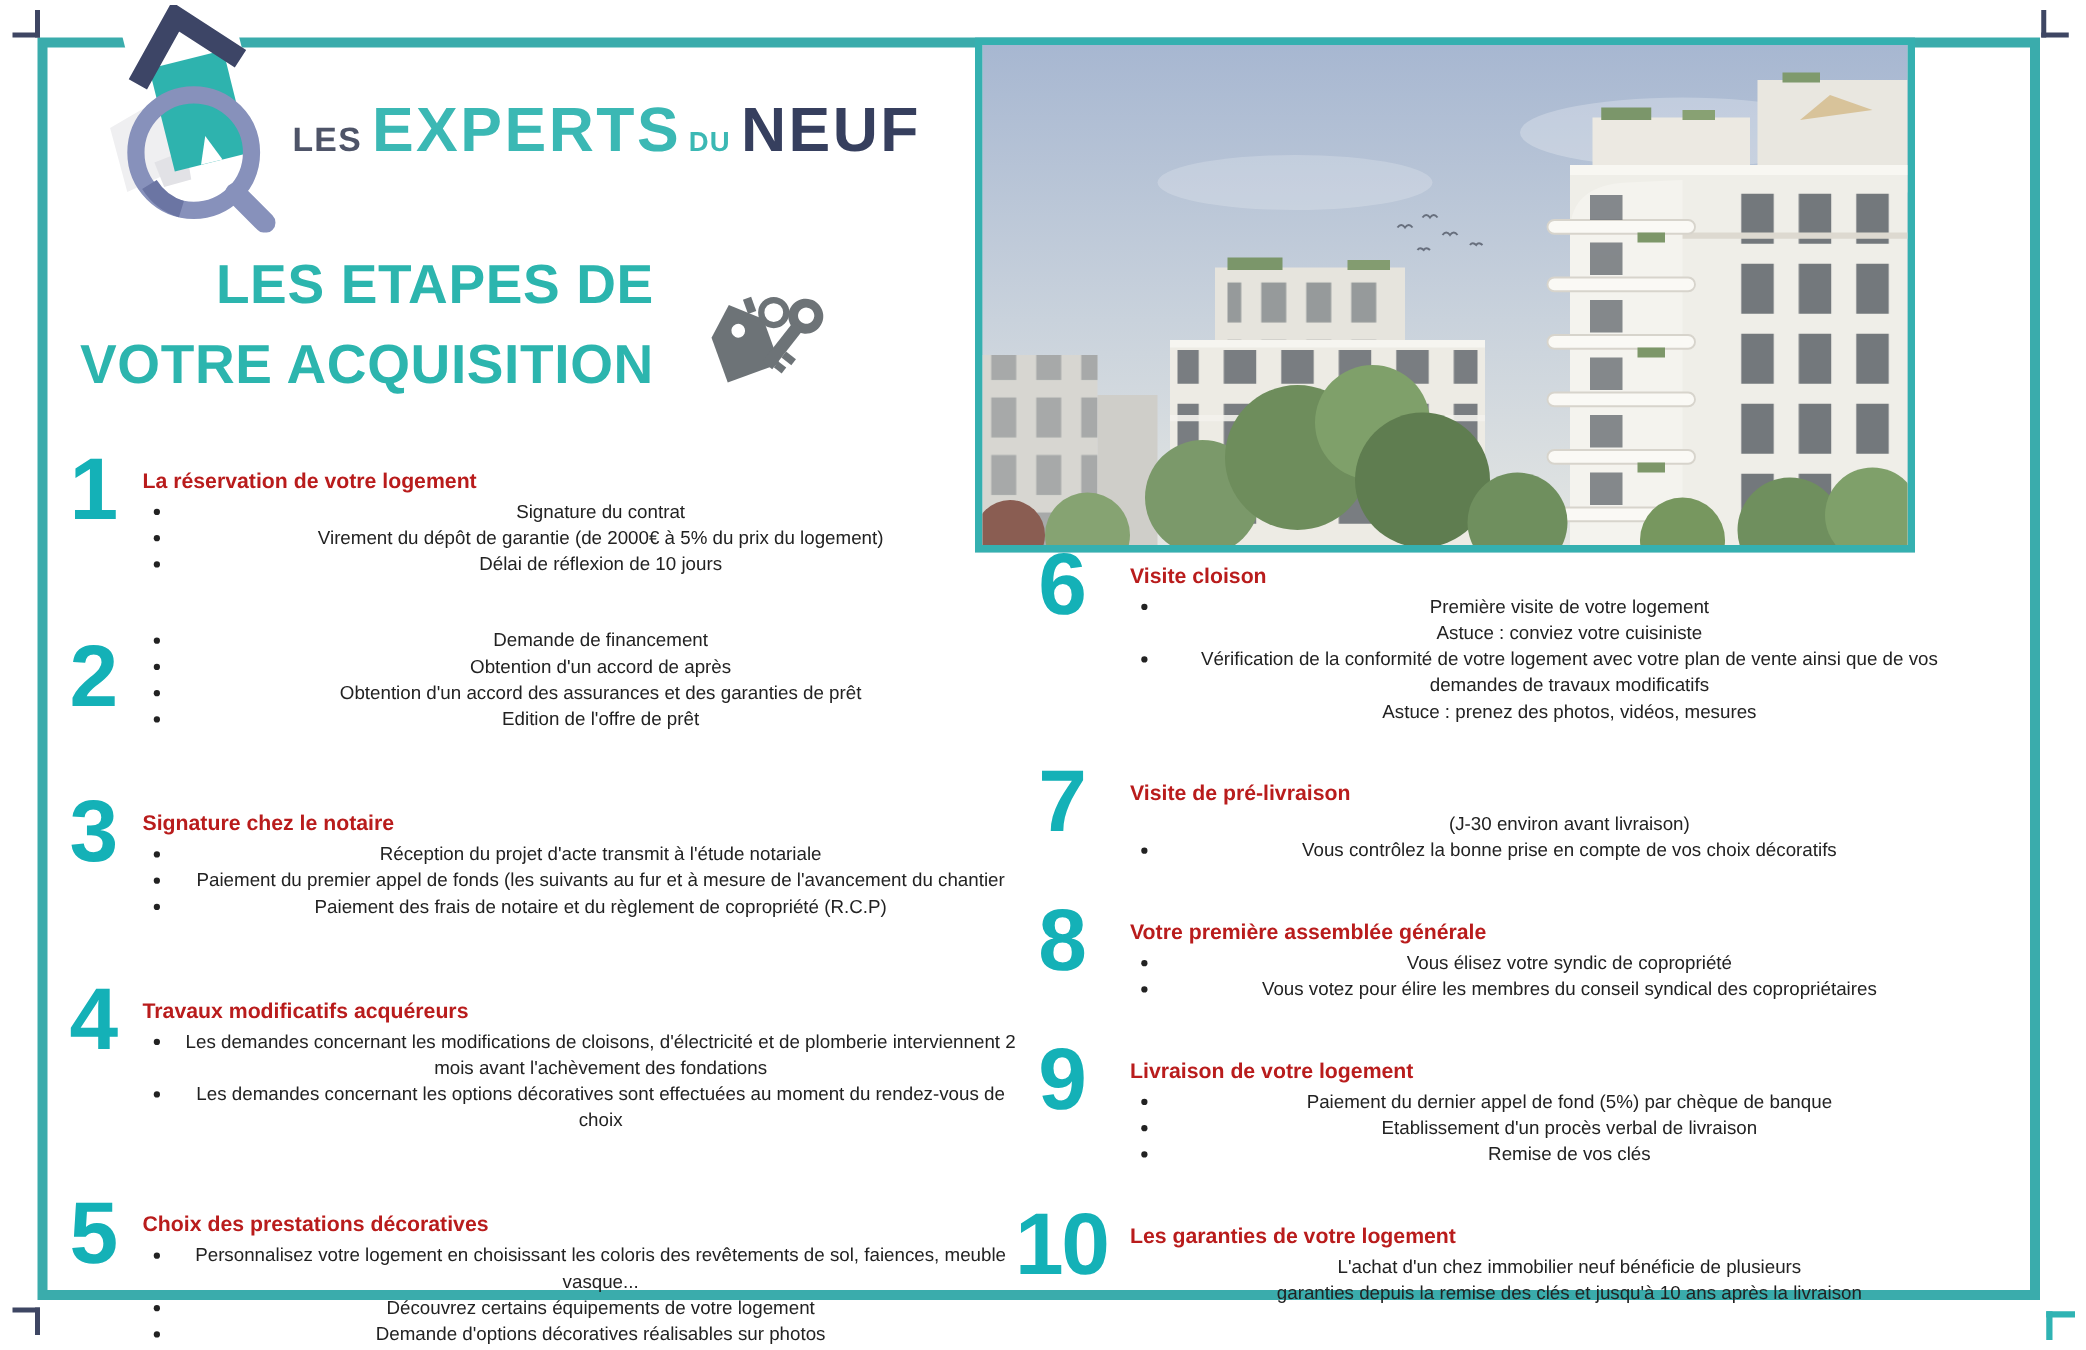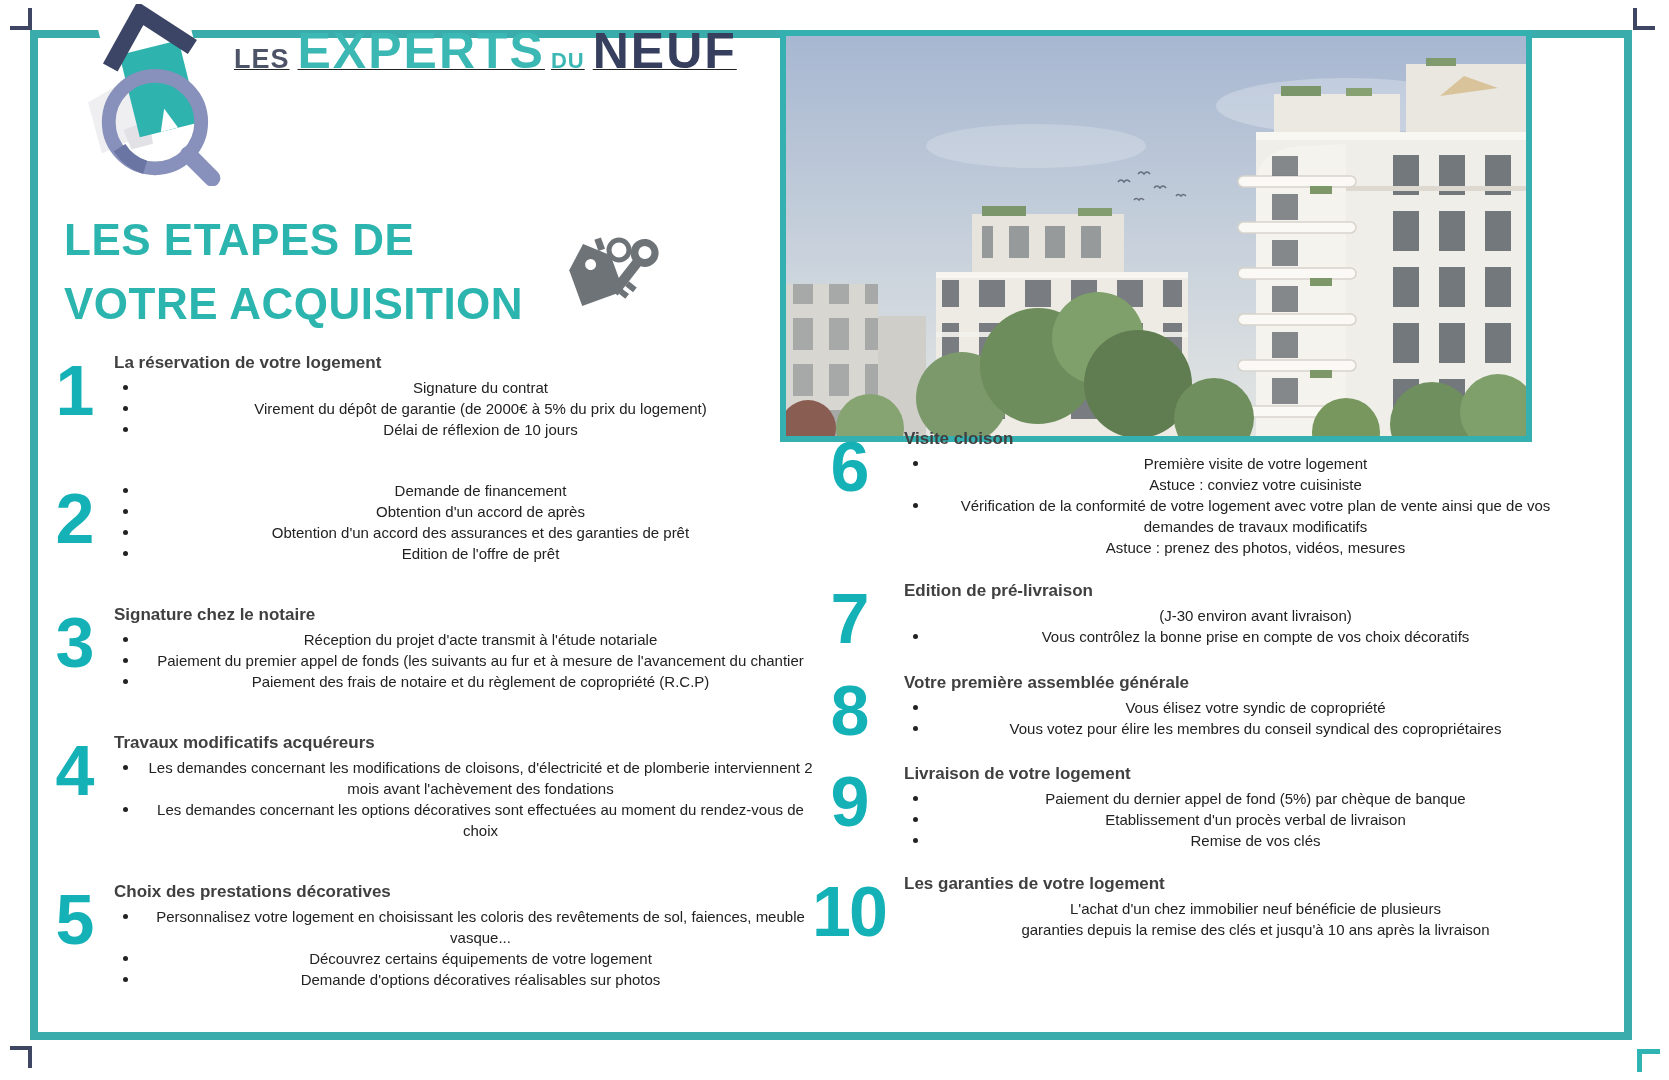--- a/index.html
+++ b/index.html
@@ -11,31 +11,31 @@
   .frame{
     position:absolute;left:30px;top:30px;width:1602px;height:1010px;
     border:8px solid #3aacac;box-sizing:border-box;pointer-events:none;
   }
   .corner{position:absolute;width:18px;height:18px;}
   .corner.tl{left:10px;top:8px;border-right:4px solid #3e4663;border-bottom:4px solid #3e4663;}
   .corner.tr{right:14px;top:8px;border-left:4px solid #3e4663;border-bottom:4px solid #3e4663;}
   .corner.bl{left:10px;bottom:12px;border-right:4px solid #3e4663;border-top:4px solid #3e4663;}
   .corner.br{right:9px;bottom:8px;border-left:5px solid #2fb3b3;border-top:5px solid #2fb3b3;}
   
-  .logo-row{position:absolute;left:84px;top:4px;display:flex;text-decoration:underline;}
+  .logo-row{position:absolute;left:84px;top:4px;display:flex;align-items:center;}
   .logo-art{width:138px;height:182px;}
   .logo-text{margin-left:12px;margin-top:18px;white-space:nowrap;}
   .lt-les{font-size:27px;font-weight:700;color:#4e5468;letter-spacing:1px;vertical-align:baseline;}
   .lt-experts{font-size:50px;font-weight:700;color:#3bb8b4;letter-spacing:2px;margin-left:8px;}
   .lt-du{font-size:22px;font-weight:700;color:#3bb8b4;letter-spacing:1px;margin-left:6px;}
   .lt-neuf{font-size:50px;font-weight:700;color:#363f5e;letter-spacing:2px;margin-left:8px;}
   
   .main-title{
-    position:absolute;left:64px;top:208px;margin:0;
-    font-size:44px;line-height:64px;font-weight:700;color:#2cb5ae;letter-spacing:.5px;
+    position:absolute;left:64px;top:196px;margin:0;
+    font-size:44px;line-height:64px;font-weight:700;color:#2cb5ae;letter-spacing:.5px;text-align:right;
   }
   .keys{position:absolute;left:562px;top:222px;width:104px;height:96px;}
   
   .photo{
     position:absolute;left:780px;top:30px;width:752px;height:412px;margin:0;
     border:6px solid #35b0b0;box-sizing:border-box;background:#cfd6de;
   }
   .photo svg{display:block;width:100%;height:100%;}
   
   .col{position:absolute;}
@@ -44,21 +44,21 @@
   .step{display:flex;align-items:flex-start;}
   .col-left .step{margin-bottom:40px;}
   .col-right .step{margin-bottom:22px;}
   .step-num{
     flex:0 0 auto;text-align:center;color:#14b1b7;font-weight:800;
     font-size:70px;line-height:.85;margin-top:10px;letter-spacing:-2px;
   }
   .col-left .step-num{width:56px;}
   .col-right .step-num{width:86px;}
   .step-body{flex:1 1 auto;padding-left:12px;}
-  .step-title{font-size:17px;font-weight:700;color:#404040;line-height:22px;margin-bottom:3px;}
+  .step-title{font-size:17px;font-weight:700;color:#b91c1c;line-height:22px;margin-bottom:3px;margin-top:22px;}
   .step-list{list-style:none;margin:0;padding:0;}
   .step-list li{position:relative;font-size:15px;line-height:21px;color:#222;padding-left:26px;text-align:center;}
   .step-list li.bullet::before{
     content:"";position:absolute;left:9px;top:8px;width:5px;height:5px;border-radius:50%;background:#222;
   }
 </style>
 </head>
 <body>
 
 <div class="page">
@@ -264,21 +264,21 @@
             <li class="bullet">Première visite de votre logement</li>
             <li class="nobullet">Astuce : conviez votre cuisiniste</li>
             <li class="bullet">Vérification de la conformité de votre logement avec votre plan de vente ainsi que de vos demandes de travaux modificatifs</li>
             <li class="nobullet">Astuce : prenez des photos, vidéos, mesures</li>
           </ul>
         </div>
       </div>
       <div class="step">
         <div class="step-num">7</div>
         <div class="step-body">
-          <div class="step-title">Edition de pré-livraison</div>
+          <div class="step-title">Visite de pré-livraison</div>
           <ul class="step-list">
             <li class="nobullet">(J-30 environ avant livraison)</li>
             <li class="bullet">Vous contrôlez la bonne prise en compte de vos choix décoratifs</li>
           </ul>
         </div>
       </div>
       <div class="step">
         <div class="step-num">8</div>
         <div class="step-body">
           <div class="step-title">Votre première assemblée générale</div>

